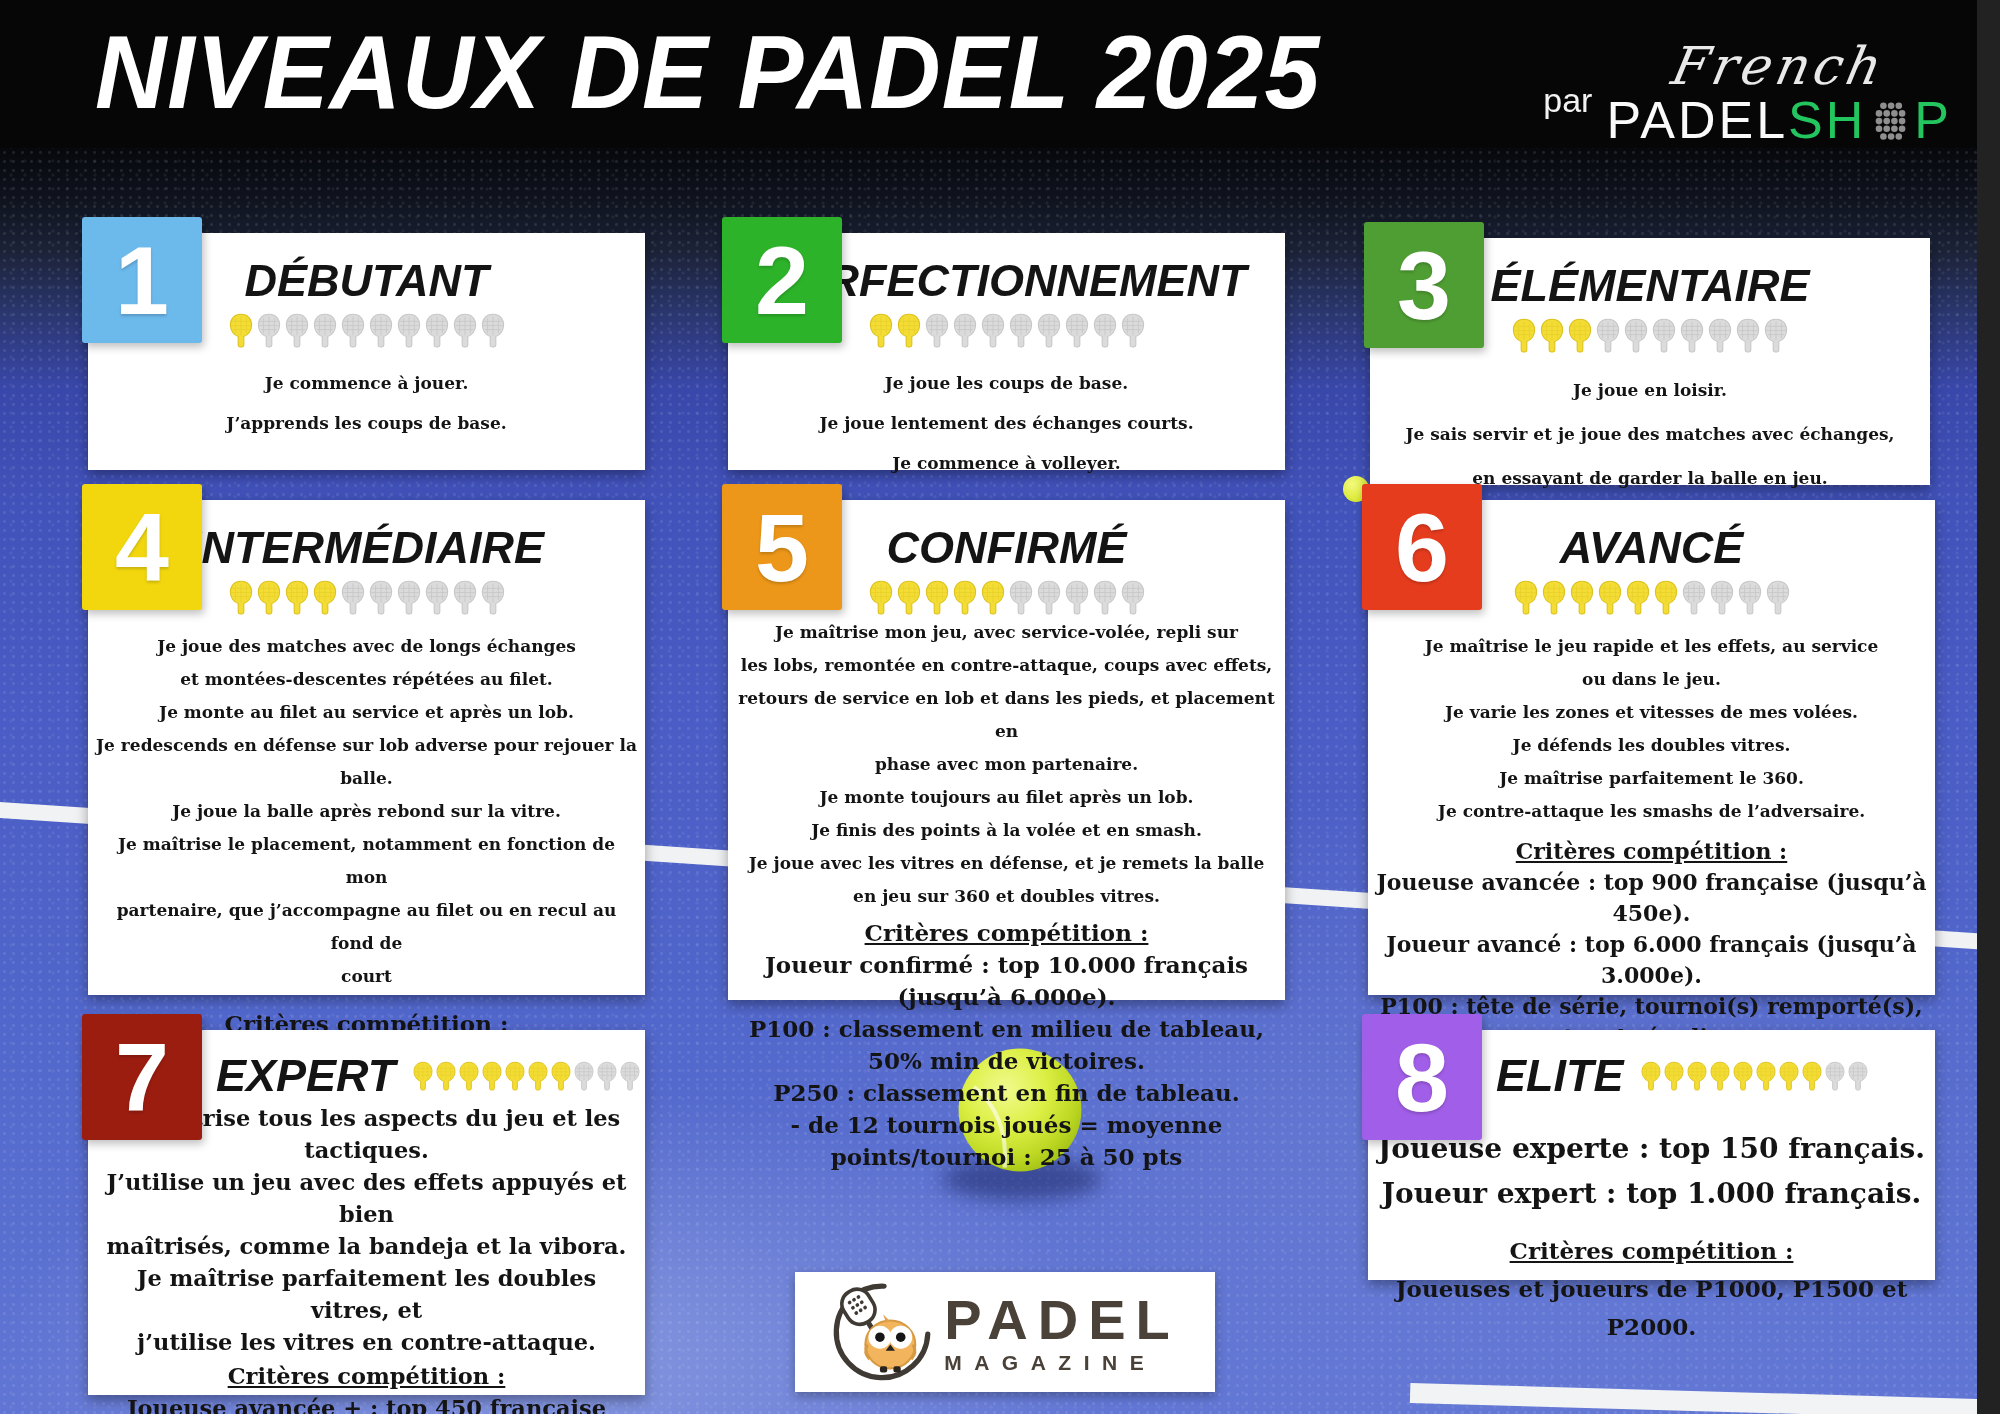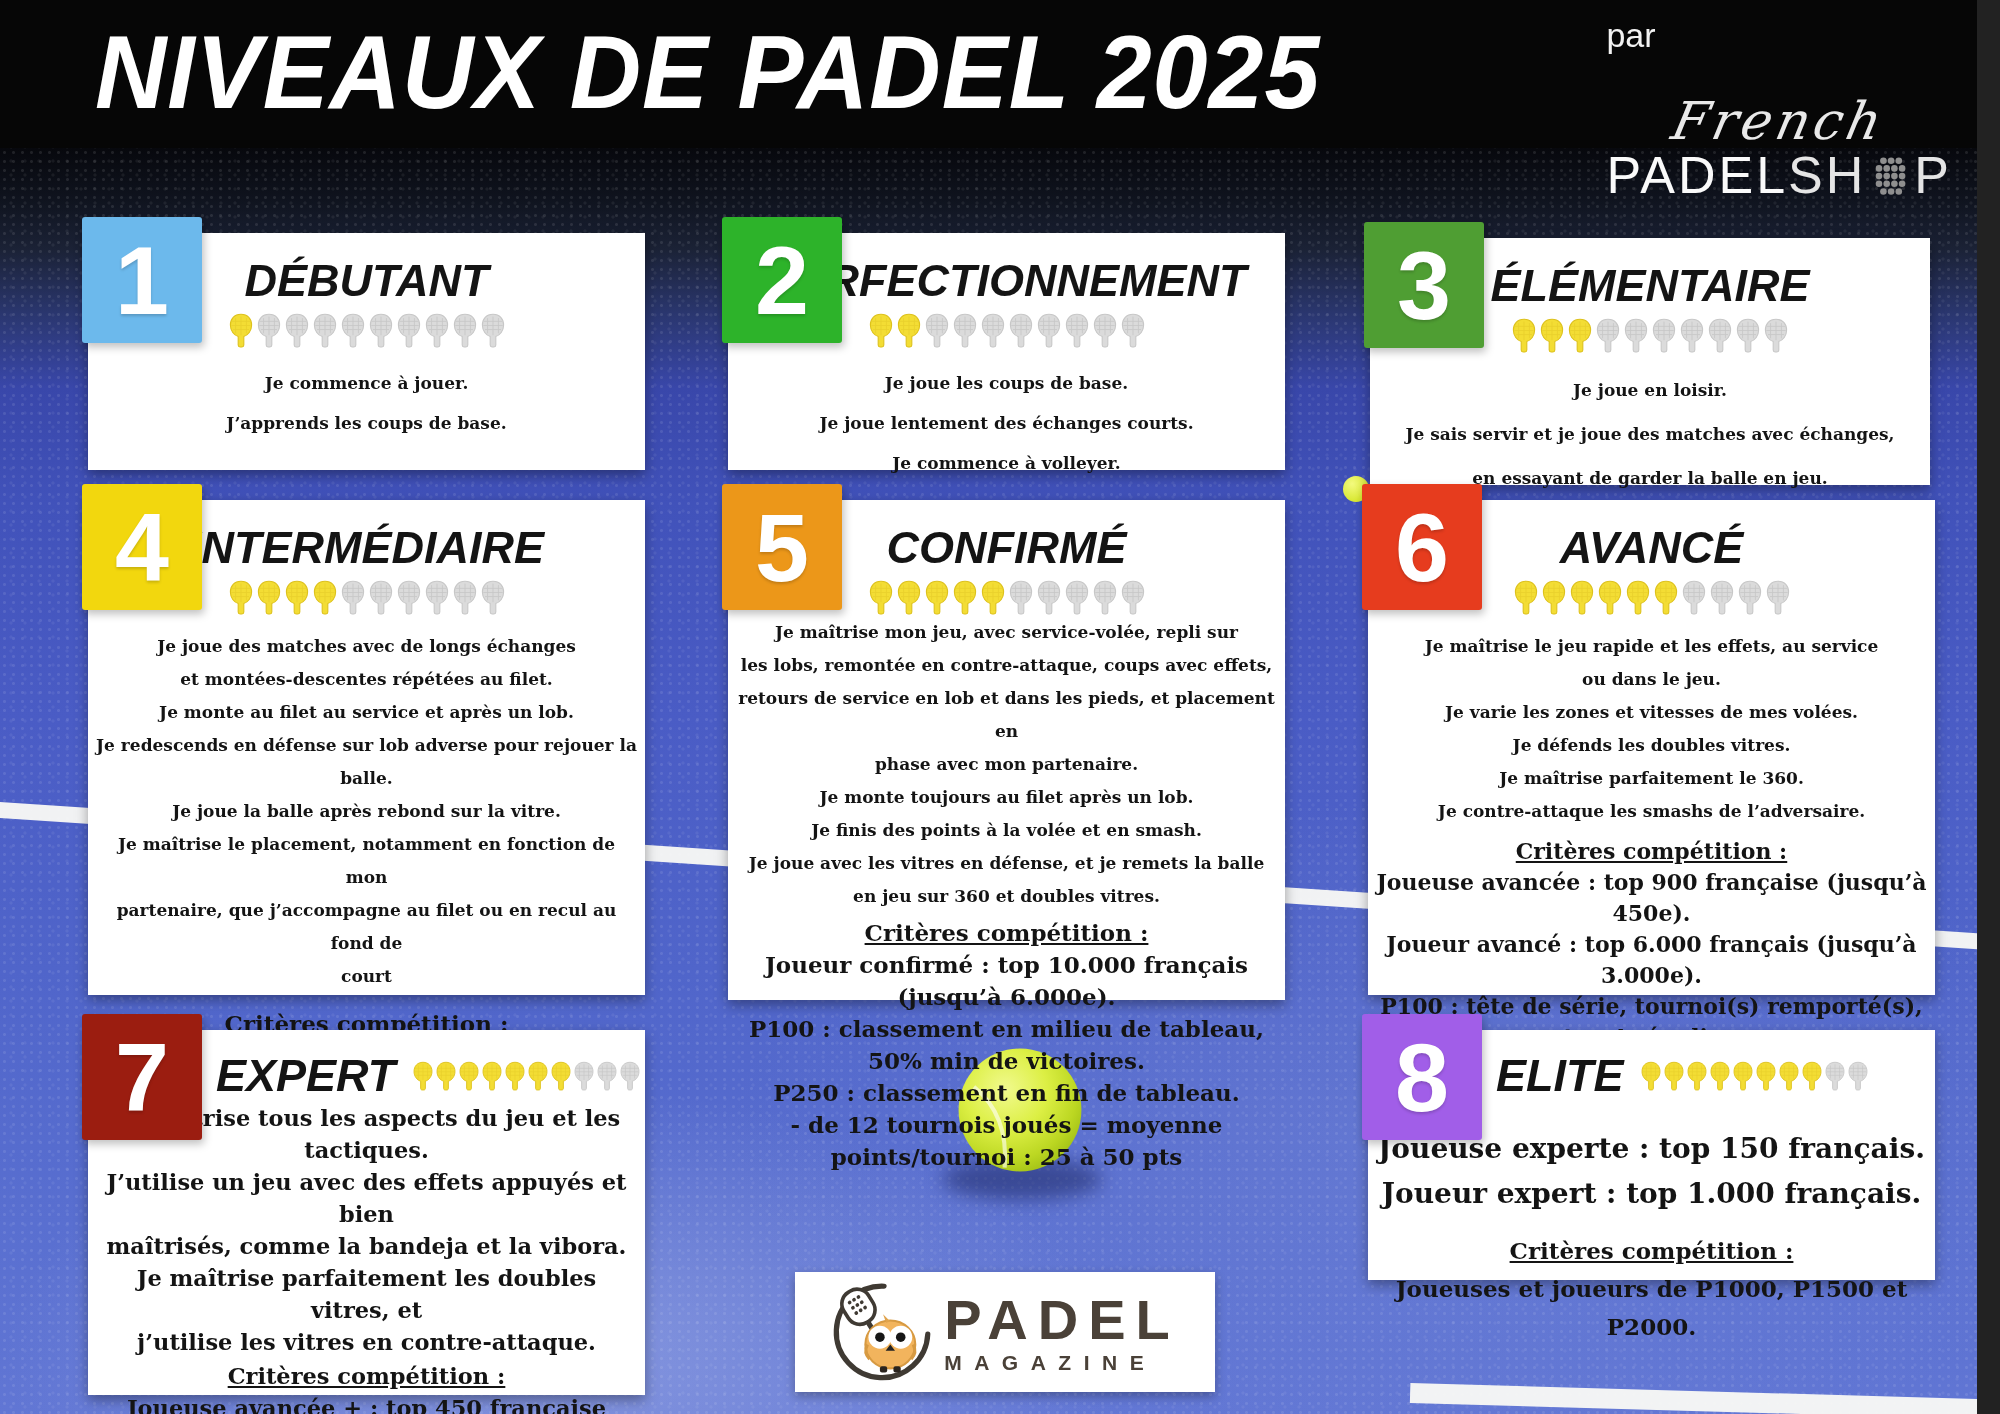--- a/index.html
+++ b/index.html
@@ -4,28 +4,28 @@
 <style>
   html,body{margin:0;padding:0;background:#222;}
   .page{position:relative;width:1977px;height:1414px;overflow:hidden;
         font-family:"Liberation Sans",sans-serif;}
 
   
   .header{position:absolute;left:0;top:0;width:2000px;height:148px;background:#060606;z-index:5;}
   .poster-title{position:absolute;left:95px;top:14px;margin:0;color:#fff;
       font-family:"Liberation Sans",sans-serif;font-weight:bold;font-style:italic;
       font-size:103px;letter-spacing:1px;transform:scaleX(.96);transform-origin:left;white-space:nowrap;}
-  .brand{position:absolute;right:48px;top:16px;display:flex;gap:14px;color:#fff;flex-direction:column;}
+  .brand{position:absolute;right:48px;top:40px;display:flex;align-items:flex-end;gap:14px;color:#fff;}
   .brand .par{font-size:34px;color:#f2f2f2;margin-bottom:26px;}
   .brand-col{display:flex;flex-direction:column;align-items:center;line-height:1;}
   .brand-script{font-family:"DejaVu Serif",serif;font-style:italic;font-size:52px;color:#e9e9e9;
       transform:skewX(-12deg);letter-spacing:4px;margin-bottom:2px;}
   .brand-word{display:flex;align-items:center;font-size:52px;letter-spacing:3px;font-weight:normal;}
   .brand-word .padel{color:#fafafa;}
-  .brand-word .sh,.brand-word .p2{color:#e5e5e5;}
+  .brand-word .sh,.brand-word .p2{color:#22c55e;}
   .dotted-o{width:44px;height:44px;margin:0 2px;}
 
   
   .photo{position:absolute;left:0;top:148px;width:2000px;height:1266px;
     background:
       radial-gradient(900px 420px at 28% 95%, rgba(196,206,242,.38), transparent 62%),
       radial-gradient(1100px 520px at 72% 78%, rgba(150,165,225,.22), transparent 65%),
       linear-gradient(180deg,#07080d 0%,#0f131e 4%,#1b2236 8%,#2a366e 13%,#3947aa 19%,
                       #4152ba 28%,#4a5cc5 45%,#5065ca 65%,#596fd0 85%,#6176d4 100%);}
   .speckle{position:absolute;inset:0;opacity:.45;

